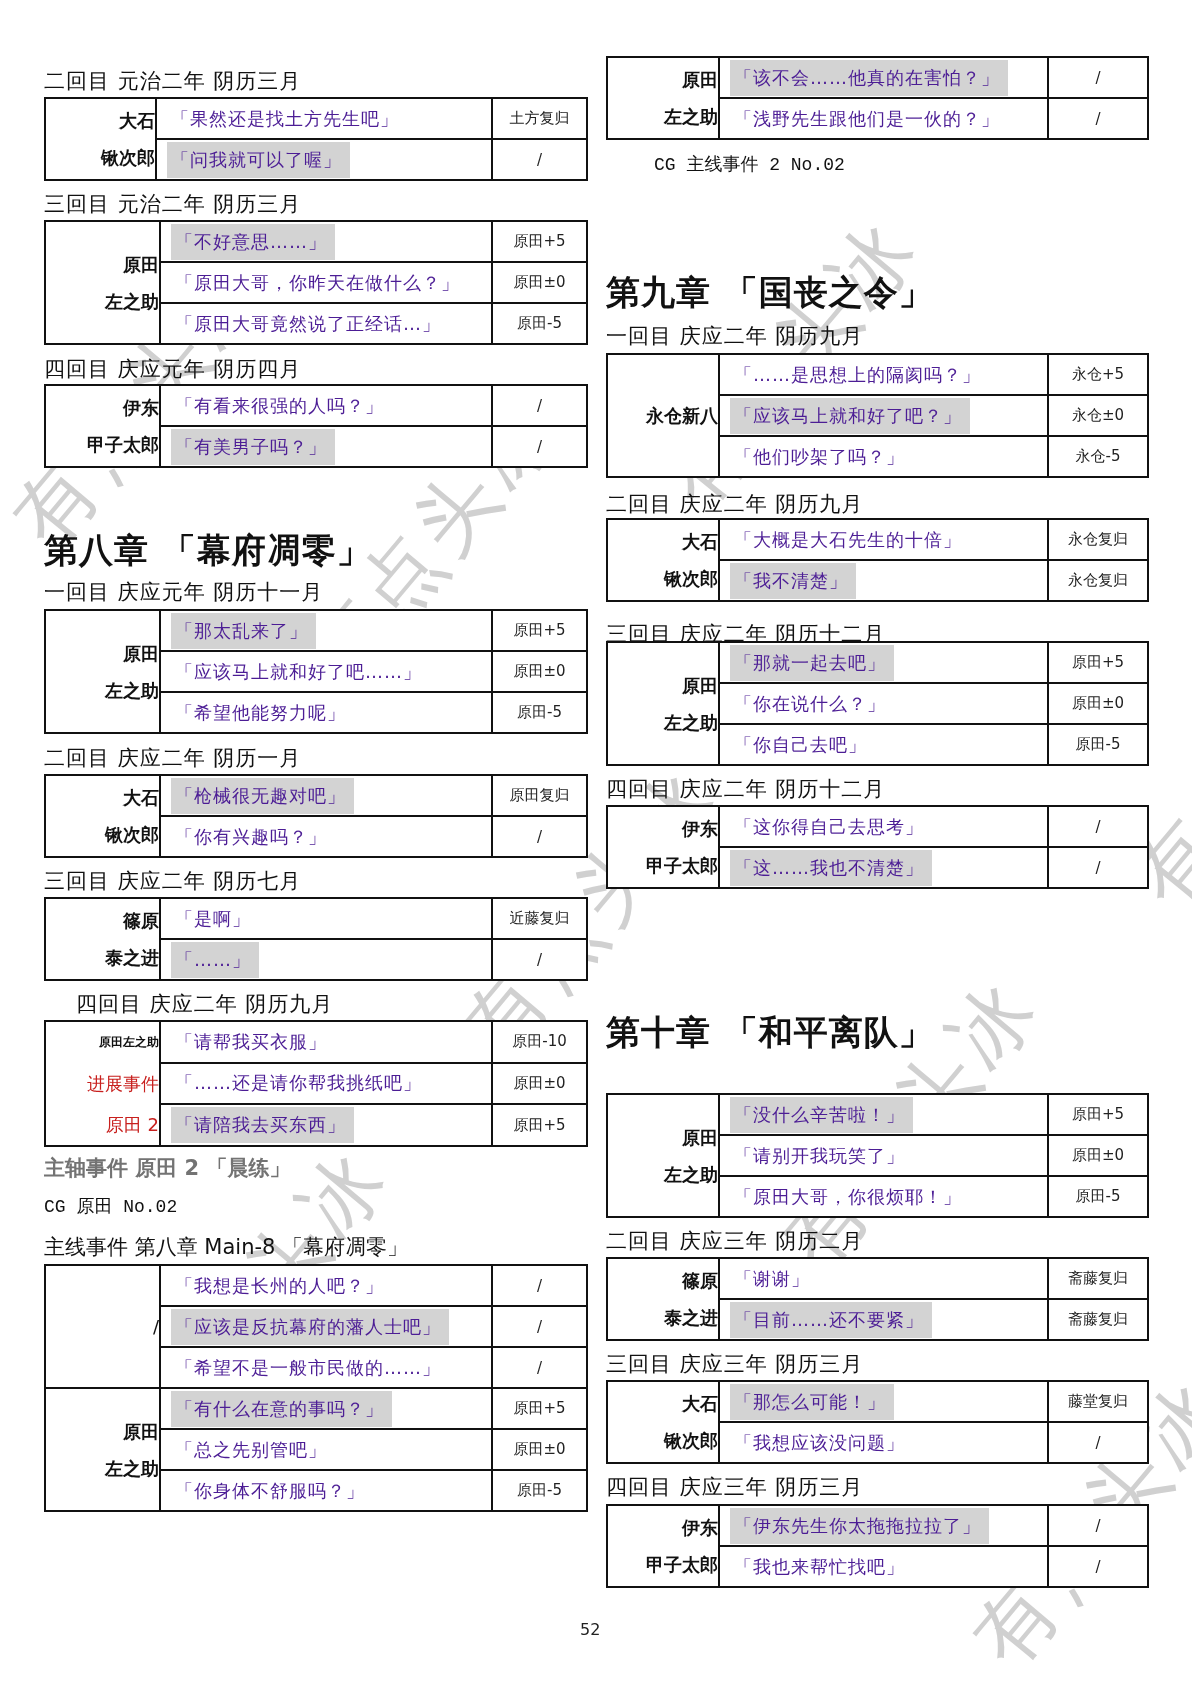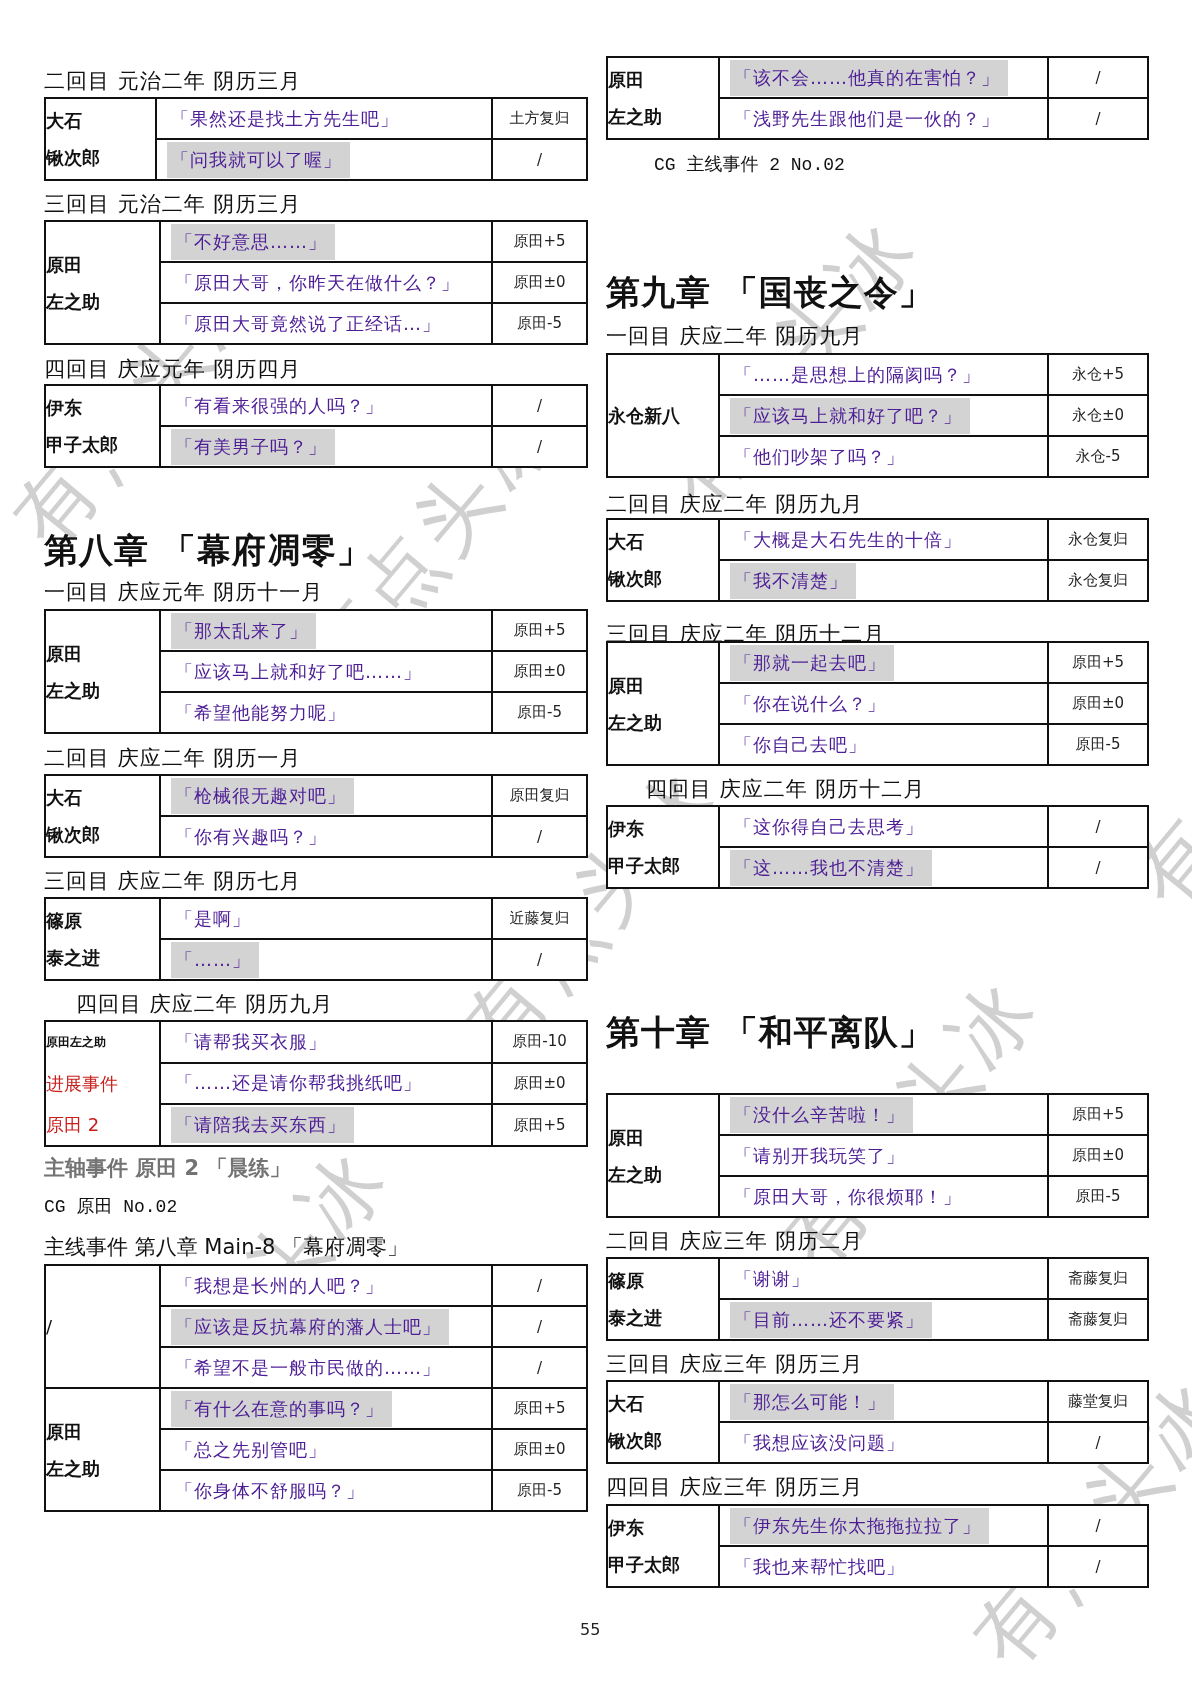--- a/index.html
+++ b/index.html
@@ -9,21 +9,21 @@
   .col-left { left: 44px; width: 542px; }
   .col-right { left: 606px; width: 541px; }
   .block { position: absolute; left: 0; right: 0; }
   .round-title { font-size: 21px; line-height: 30px; height: 30px; letter-spacing: 1px; font-family: "DejaVu Sans", "Liberation Sans", sans-serif; font-weight: normal; color: #111; white-space: nowrap; }
   .chapter-title { font-size: 34px; line-height: 44px; height: 44px; font-weight: bold; letter-spacing: 1px; white-space: nowrap; font-family: "DejaVu Serif", "Liberation Serif", serif; }
   .event-title { font-size: 21px; line-height: 30px; height: 30px; white-space: nowrap; font-family: "DejaVu Sans", "Liberation Sans", sans-serif; }
   .event-title.red { color: #737373; font-weight: bold; }
   .cg-line { font-size: 18px; line-height: 26px; height: 26px; white-space: nowrap; font-family: "Liberation Mono", "DejaVu Sans Mono", monospace; }
   table.choice { border-collapse: collapse; width: 100%; table-layout: fixed; border: 2px solid #111; background: #fff; }
   table.choice td { border: 2px solid #111; height: 41px; font-size: 18px; font-family: "DejaVu Sans", "Liberation Sans", sans-serif; vertical-align: middle; padding: 0; }
-  table.choice td.who { text-align: left; font-weight: bold; font-size: 18px; line-height: 37px; }
+  table.choice td.who { text-align: right; font-weight: bold; font-size: 18px; line-height: 37px; }
   table.choice td.who .line { display: block; }
   table.choice td.who .line.red { color: #c8201e; font-weight: normal; }
   table.choice td.who .line.small { font-size: 12px; }
   table.choice td.opt { padding-left: 10px; white-space: nowrap; overflow: hidden; }
   table.choice td.opt .txt { display: inline-block; padding: 6px 8px 6px 4px; color: #4c1d95; letter-spacing: 1px; }
   table.choice td.opt .txt.hl { background: #d3d3d3; }
   table.choice td.eff { text-align: center; font-size: 15px; color: #222; white-space: nowrap; }
   .page-number { position: absolute; left: 580px; top: 1620px; font-size: 16px; font-family: "DejaVu Sans", "Liberation Sans", sans-serif; color: #222; }
   .watermark { position: absolute; color: rgba(150,150,150,0.45); font-size: 80px; font-family: "DejaVu Serif", "Liberation Serif", serif; white-space: nowrap; transform-origin: left top; pointer-events: none; letter-spacing: 6px; }
 </style>
@@ -415,21 +415,21 @@
         <td class="eff">原田±0</td>
       </tr>
       <tr>
         <td class="opt"><span class="txt">「你自己去吧」</span></td>
         <td class="eff">原田-5</td>
       </tr>
     </tbody>
       </table>
   </div>
 
-  <div class="block" style="top:774px;margin-left:40px;">
+  <div class="block" style="top:774px;">
     <div class="round-title">四回目  庆应二年  阴历十二月</div>
   </div>
   <div class="block" style="top:805px;">
     <table class="choice">
       <colgroup>
           <col style="width:112px">
           <col style="width:329px">
           <col style="width:100px">
         </colgroup>
       <tbody>
@@ -559,13 +559,13 @@
       </tr>
       <tr>
         <td class="opt"><span class="txt">「我也来帮忙找吧」</span></td>
         <td class="eff">/</td>
       </tr>
     </tbody>
       </table>
   </div>
 </div>
 
-<div class="page-number">55</div>
+<div class="page-number">52</div>
 
 </body></html>

